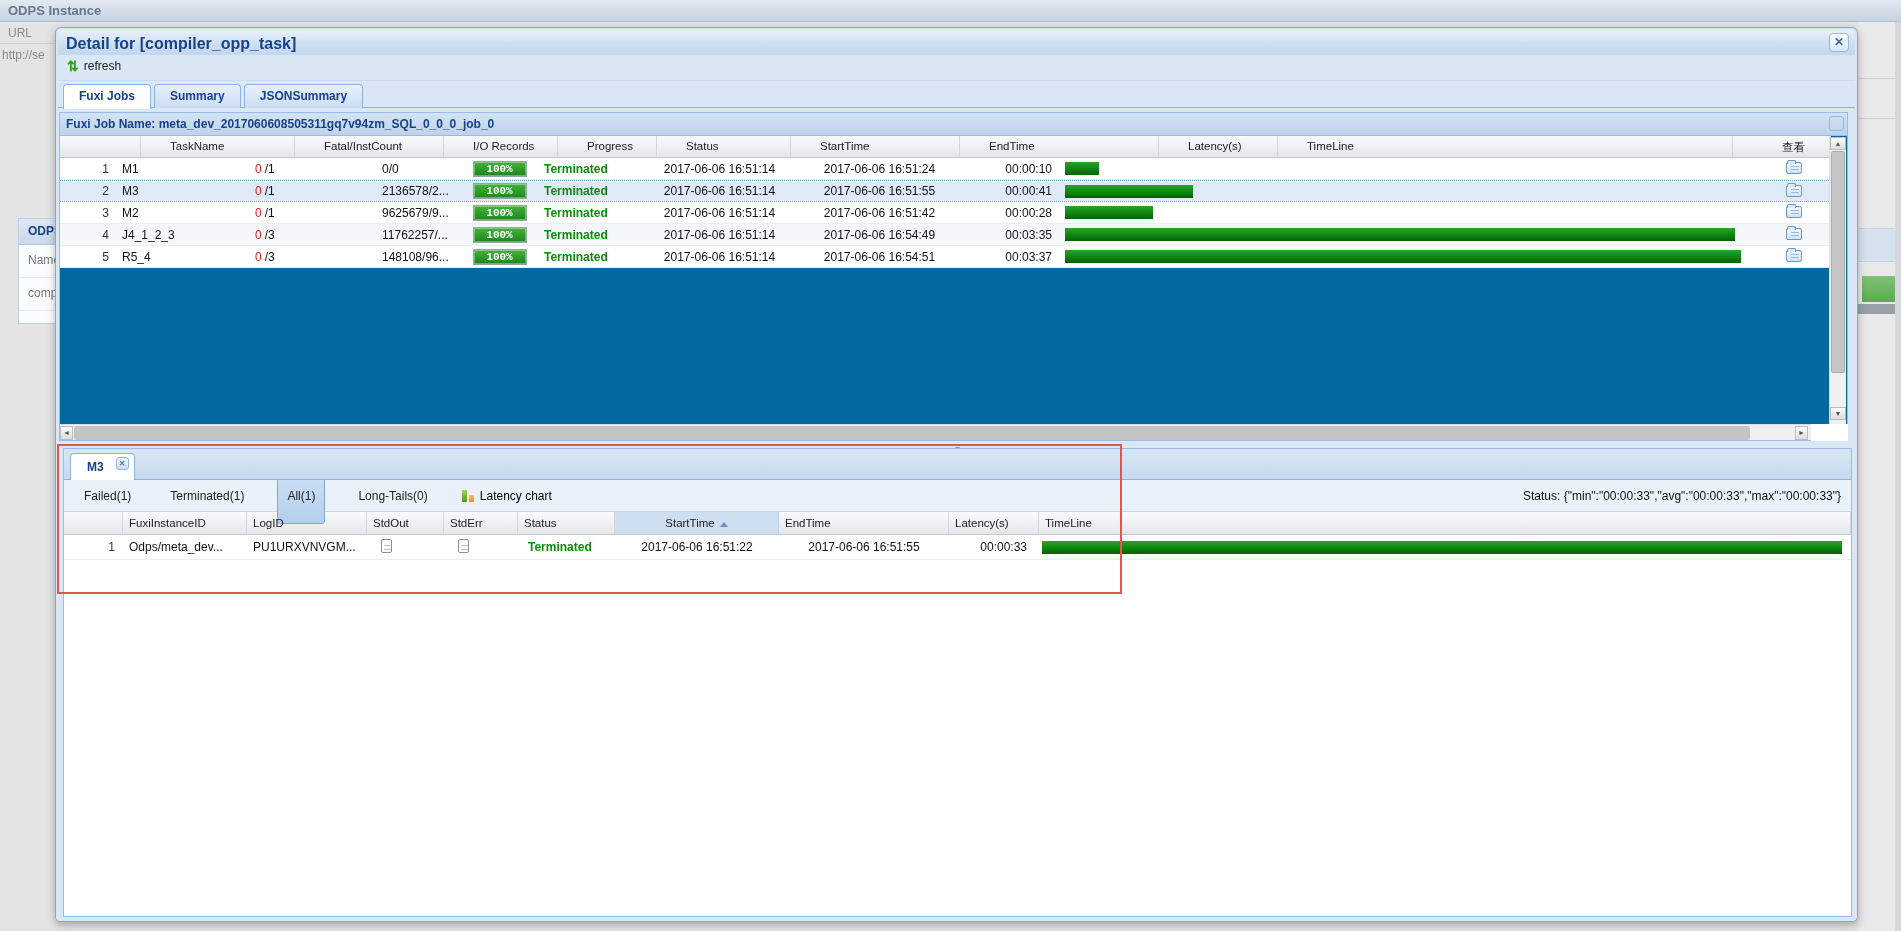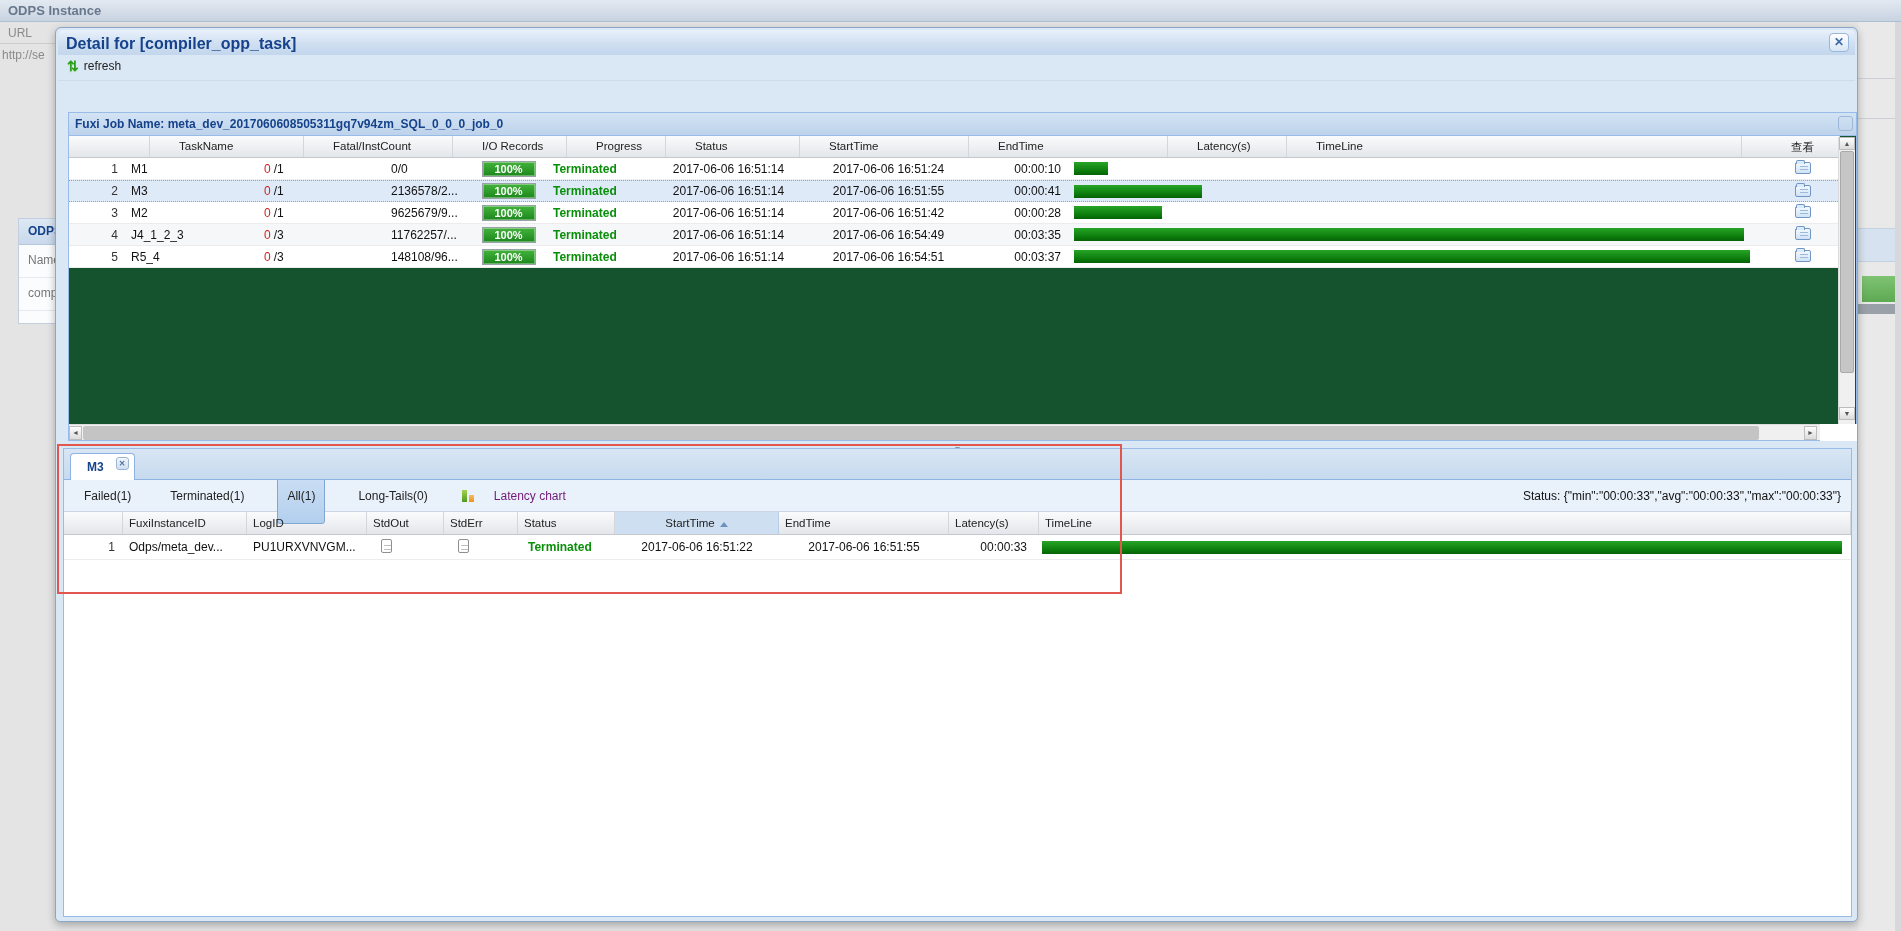--- a/index.html
+++ b/index.html
@@ -43,42 +43,42 @@
   .refresh-glyph { color:#2f9e1f; font-weight:bold; font-size:14px; line-height:14px;
     text-shadow:0 1px 0 #b9e3ae; }
   .tabstrip { position:absolute; left:2px; top:53px; width:1797px; height:27px;
     border-bottom:1px solid #8db2e3; padding:3px 0 0 5px; }
   .tab { display:inline-block; margin-right:3px; padding:4px 15px 0 15px; height:24px;
     border:1px solid #8db2e3; border-bottom:none; border-radius:4px 4px 0 0;
     background:linear-gradient(#e8f1fc,#cbdcf2); color:#15428b; font-weight:bold; cursor:pointer; }
   .tab.active { background:#ffffff; height:25px; position:relative; z-index:2; }
 
   
-  .grid-panel { position:absolute; left:12px; top:84px; width:1789px; height:329px;
-    background:#14532d; border:1px solid #99bbe8; }
+  .grid-panel { position:absolute; left:3px; top:84px; width:1789px; height:329px;
+    background:#0369a1; border:1px solid #99bbe8; }
   .job-header { position:relative; height:23px; background:linear-gradient(#d3e3f4,#bdd3eb);
     border-bottom:1px solid #99bbe8; color:#15428b; font-weight:bold; padding:4px 0 0 6px; }
   .panel-tool { position:absolute; right:3px; top:3px; width:15px; height:15px;
     border:1px solid #9cb8d8; border-radius:3px; background:linear-gradient(#ffffff,#dcе9f7,#dce9f7); cursor:pointer; }
   .grid-header { display:flex; height:22px; background:linear-gradient(#fbfbfc,#e3e6ea);
     border-bottom:1px solid #c5c8cc; color:#222; font-size:11.5px; width:1771px; }
   .grid-header .hc { border-right:1px solid #d3d6da; padding:4px 0 0 5px; white-space:nowrap; overflow:hidden;margin-left:24px; }
   .grid-body { width:1771px; }
   .grow { display:flex; height:22px; border-bottom:1px solid #ececec; background:#fff; align-items:center; }
   .grow.stripe { background:#f6f7f8; }
   .grow.selected { background:#dfeaf8; border-top:1px dotted #7ea7d8; border-bottom:1px dotted #7ea7d8; height:22px; }
   .cell { white-space:nowrap; overflow:hidden; padding-left:5px; }
   .cell.num { text-align:right; padding-right:8px; padding-left:0; color:#333; }
   .cell.center { text-align:center; padding-left:0; }
   .cell.right { text-align:right; padding-right:10px; padding-left:0; }
   .red { color:#d22020; margin-right:3px; }
   .status { color:#0a8f0a; font-weight:bold; padding-left:7px; }
   .progress-badge { display:inline-block; width:54px; line-height:14px; text-align:center;
     color:#fff; font-weight:bold; font-size:11px; background:linear-gradient(#43b33c,#1c871c);
-    border:1px solid #98a0a8; box-shadow:inset 0 0 0 1px rgba(255,255,255,.35); }
+    border:1px solid #98a0a8; box-shadow:inset 0 0 0 1px rgba(255,255,255,.35);font-family:Liberation Mono, monospace; }
   .tl-bar { height:13px; background:linear-gradient(#27a527,#0b7a0b 70%,#056105); margin-left:3px; }
 
   
   .w-num{width:57px}.w-task{width:130px}.w-fatal{width:125px}.w-io{width:90px}
   .w-prog{width:75px}.w-stat{width:110px}.w-start{width:145px}.w-end{width:175px}
   .w-lat{width:95px}.w-tl{flex:1}.w-view{width:74px}
 
   
   .vscroll { position:absolute; right:1px; top:24px; width:17px; height:287px; background:#f0f0f0; border-left:1px solid #dcdcdc; }
   .sbtn { position:absolute; left:0; width:16px; height:13px; background:linear-gradient(#fdfdfd,#dcdcdc);
@@ -106,21 +106,21 @@
     border:1px solid #8db2e3; border-bottom:none; border-radius:4px 4px 0 0;
     background:#ffffff; color:#15428b; font-weight:bold; cursor:pointer; }
   .tab-close { position:absolute; right:5px; top:3px; width:13px; height:13px; border:1px solid #9ab4d4;
     border-radius:3px; background:linear-gradient(#f2f7fd,#cfdff1); color:#56749c; font-size:8px;
     line-height:11px; text-align:center; cursor:pointer; }
   .s-toolbar { display:flex; align-items:center; height:32px; background:#e9f1fb;
     border-bottom:1px solid #cbd6e4; padding-left:14px; gap:27px; }
   .filter-btn { color:#222; cursor:pointer; padding:3px 6px; }
   .filter-btn.active { background:linear-gradient(#cfe1f5,#b3cfee); border:1px solid #7fa7d1;
     border-radius:3px; padding:20px 9px; }
-  .chart-group { display:inline-flex; align-items:flex-start; gap:19px; cursor:pointer; color:#701a75; }
+  .chart-group { display:inline-flex; align-items:flex-start; gap:5px; cursor:pointer; color:#000000; }
   .chart-icon { width:14px; height:13px; position:relative; display:inline-block; }
   .chart-icon .b1 { position:absolute; left:1px; bottom:0; width:5px; height:12px; background:linear-gradient(#a6d34f,#4f9a1e); }
   .chart-icon .b2 { position:absolute; left:8px; bottom:0; width:5px; height:7px; background:linear-gradient(#f6bc63,#ef9214); }
   .lat-summary { margin-left:auto; padding-right:10px; color:#111; }
   .s-header { display:flex; height:23px; background:linear-gradient(#fbfbfc,#e3e6ea);
     border-bottom:1px solid #c5c8cc; color:#222; font-size:11.5px; }
   .s-header .hc { border-right:1px solid #d3d6da; padding:5px 0 0 6px; white-space:nowrap; overflow:hidden; }
   .s-header .hc.sorted { background:#cfdff2; border-right:1px solid #b9cee6; text-align:center; padding-left:0; }
   .sort-asc { display:inline-block; width:0; height:0; border-left:4px solid transparent;
     border-right:4px solid transparent; border-bottom:5px solid #6b93bd; margin-left:5px; }
@@ -175,20 +175,21 @@
       <span class="close-btn">✕</span>
     </div>
 
     <div class="dlg-toolbar">
       <span class="refresh-btn">
         <span class="refresh-glyph">⇅</span>
         <span>refresh</span>
       </span>
     </div>
 
+    <div class="tabstrip" id="main-tabs"><span class="tab active"><span>Fuxi Jobs</span></span><span class="tab"><span>Summary</span></span><span class="tab"><span>JSONSummary</span></span></div>
 
     <div class="grid-panel">
       <div class="job-header">
         <span>Fuxi Job Name: meta_dev_2017060608505311gq7v94zm_SQL_0_0_0_job_0</span>
         <span class="panel-tool"></span>
       </div>
       <div class="grid-header">
         <div class="hc w-num"></div>
         <div class="hc w-task">TaskName</div>
         <div class="hc w-fatal">Fatal/InstCount</div>

